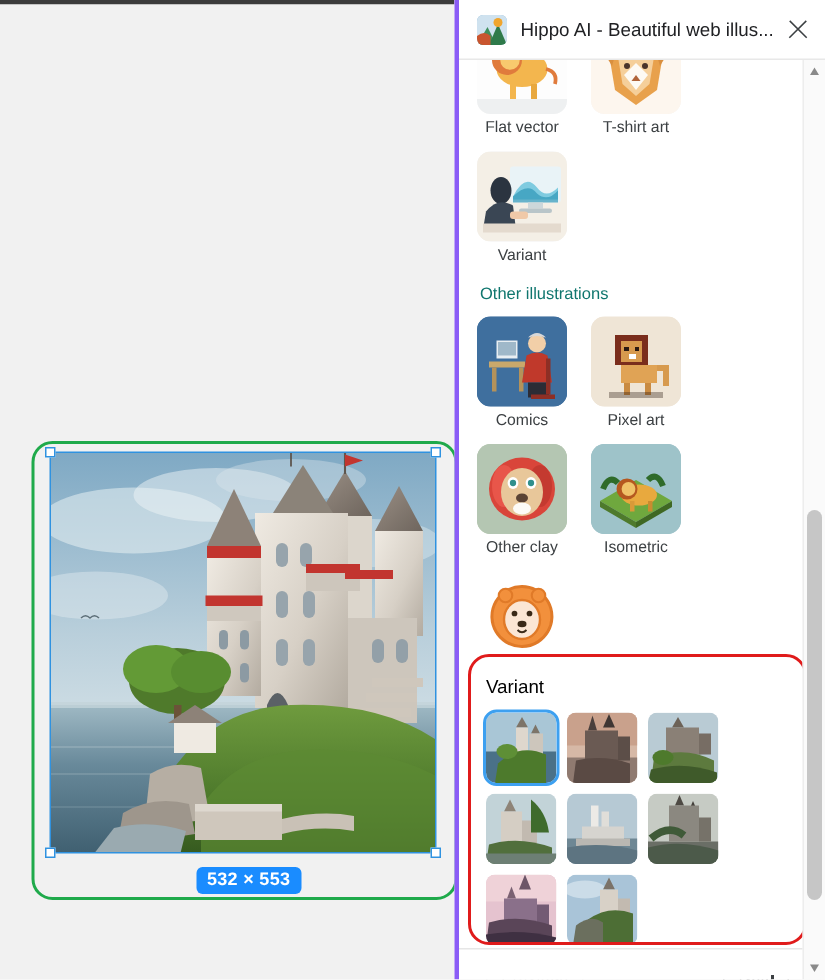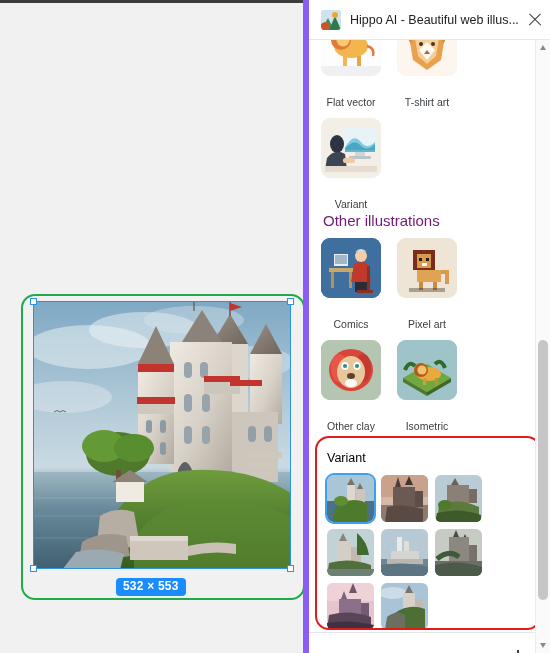--- a/index.html
+++ b/index.html
@@ -66,41 +66,41 @@
     border: 1px solid #2f92e0;
     box-sizing: border-box;
   }
   .h-tl { left: -4px; top: -4px; }
   .h-tr { right: -4px; top: -4px; }
   .h-bl { left: -4px; bottom: -4px; }
   .h-br { right: -4px; bottom: -4px; }
 
   .size-badge {
     position: absolute;
-    left: 116px;
+    left: 131px;
     top: 575px;
     background: #1a8cff;
     color: #ffffff;
     font-size: 12px;
     font-weight: bold;
     padding: 2px 7px 3px 7px;
     border-radius: 4px;
     letter-spacing: 0.2px;
     line-height: 13px;
   }
 
   
   .panel {
     position: absolute;
     left: 303px;
     top: 0;
     width: 247px;
     height: 653px;
     background: #ffffff;
-    border-left: 6px solid #8b5cf6;
+    border-left: 3px solid #8b5cf6;
     box-sizing: border-box;
     overflow: hidden;
   }
   .panel-header {
     position: absolute;
     left: 0; top: 0;
     width: 247px;
     height: 40px;
     background: #ffffff;
     border-bottom: 1px solid #e8e8e8;
@@ -148,42 +148,42 @@
     width: 232px;
     height: 613px;
     overflow: hidden;
     background: #ffffff;
   }
 
   .section {
     padding: 0 12px;
   }
   .section-title {
-    font-size: 15px;
-    color: #701a75;
-    margin: 2px 0 9px 2px;
+    font-size: 11px;
+    color: #0f766e;
+    margin: 14px 0 9px 2px;
   }
   .grid3 {
     display: flex;
     flex-wrap: wrap;
     gap: 10px 16px;
   }
   .tile {
     width: 60px;
     text-align: center;
   }
   .tile-img {
     width: 60px; height: 60px;
     border-radius: 9px;
     overflow: hidden;
     position: relative;
     background: #f4f4f4;
   }
   .tile-label {
-    margin-top: 20px;
+    margin-top: 3px;
     font-size: 10.5px;
     color: #3c4043;
     white-space: nowrap;
   }
 
   
   .red-annot {
     position: absolute;
     left: 6px;
     top: 396px;

